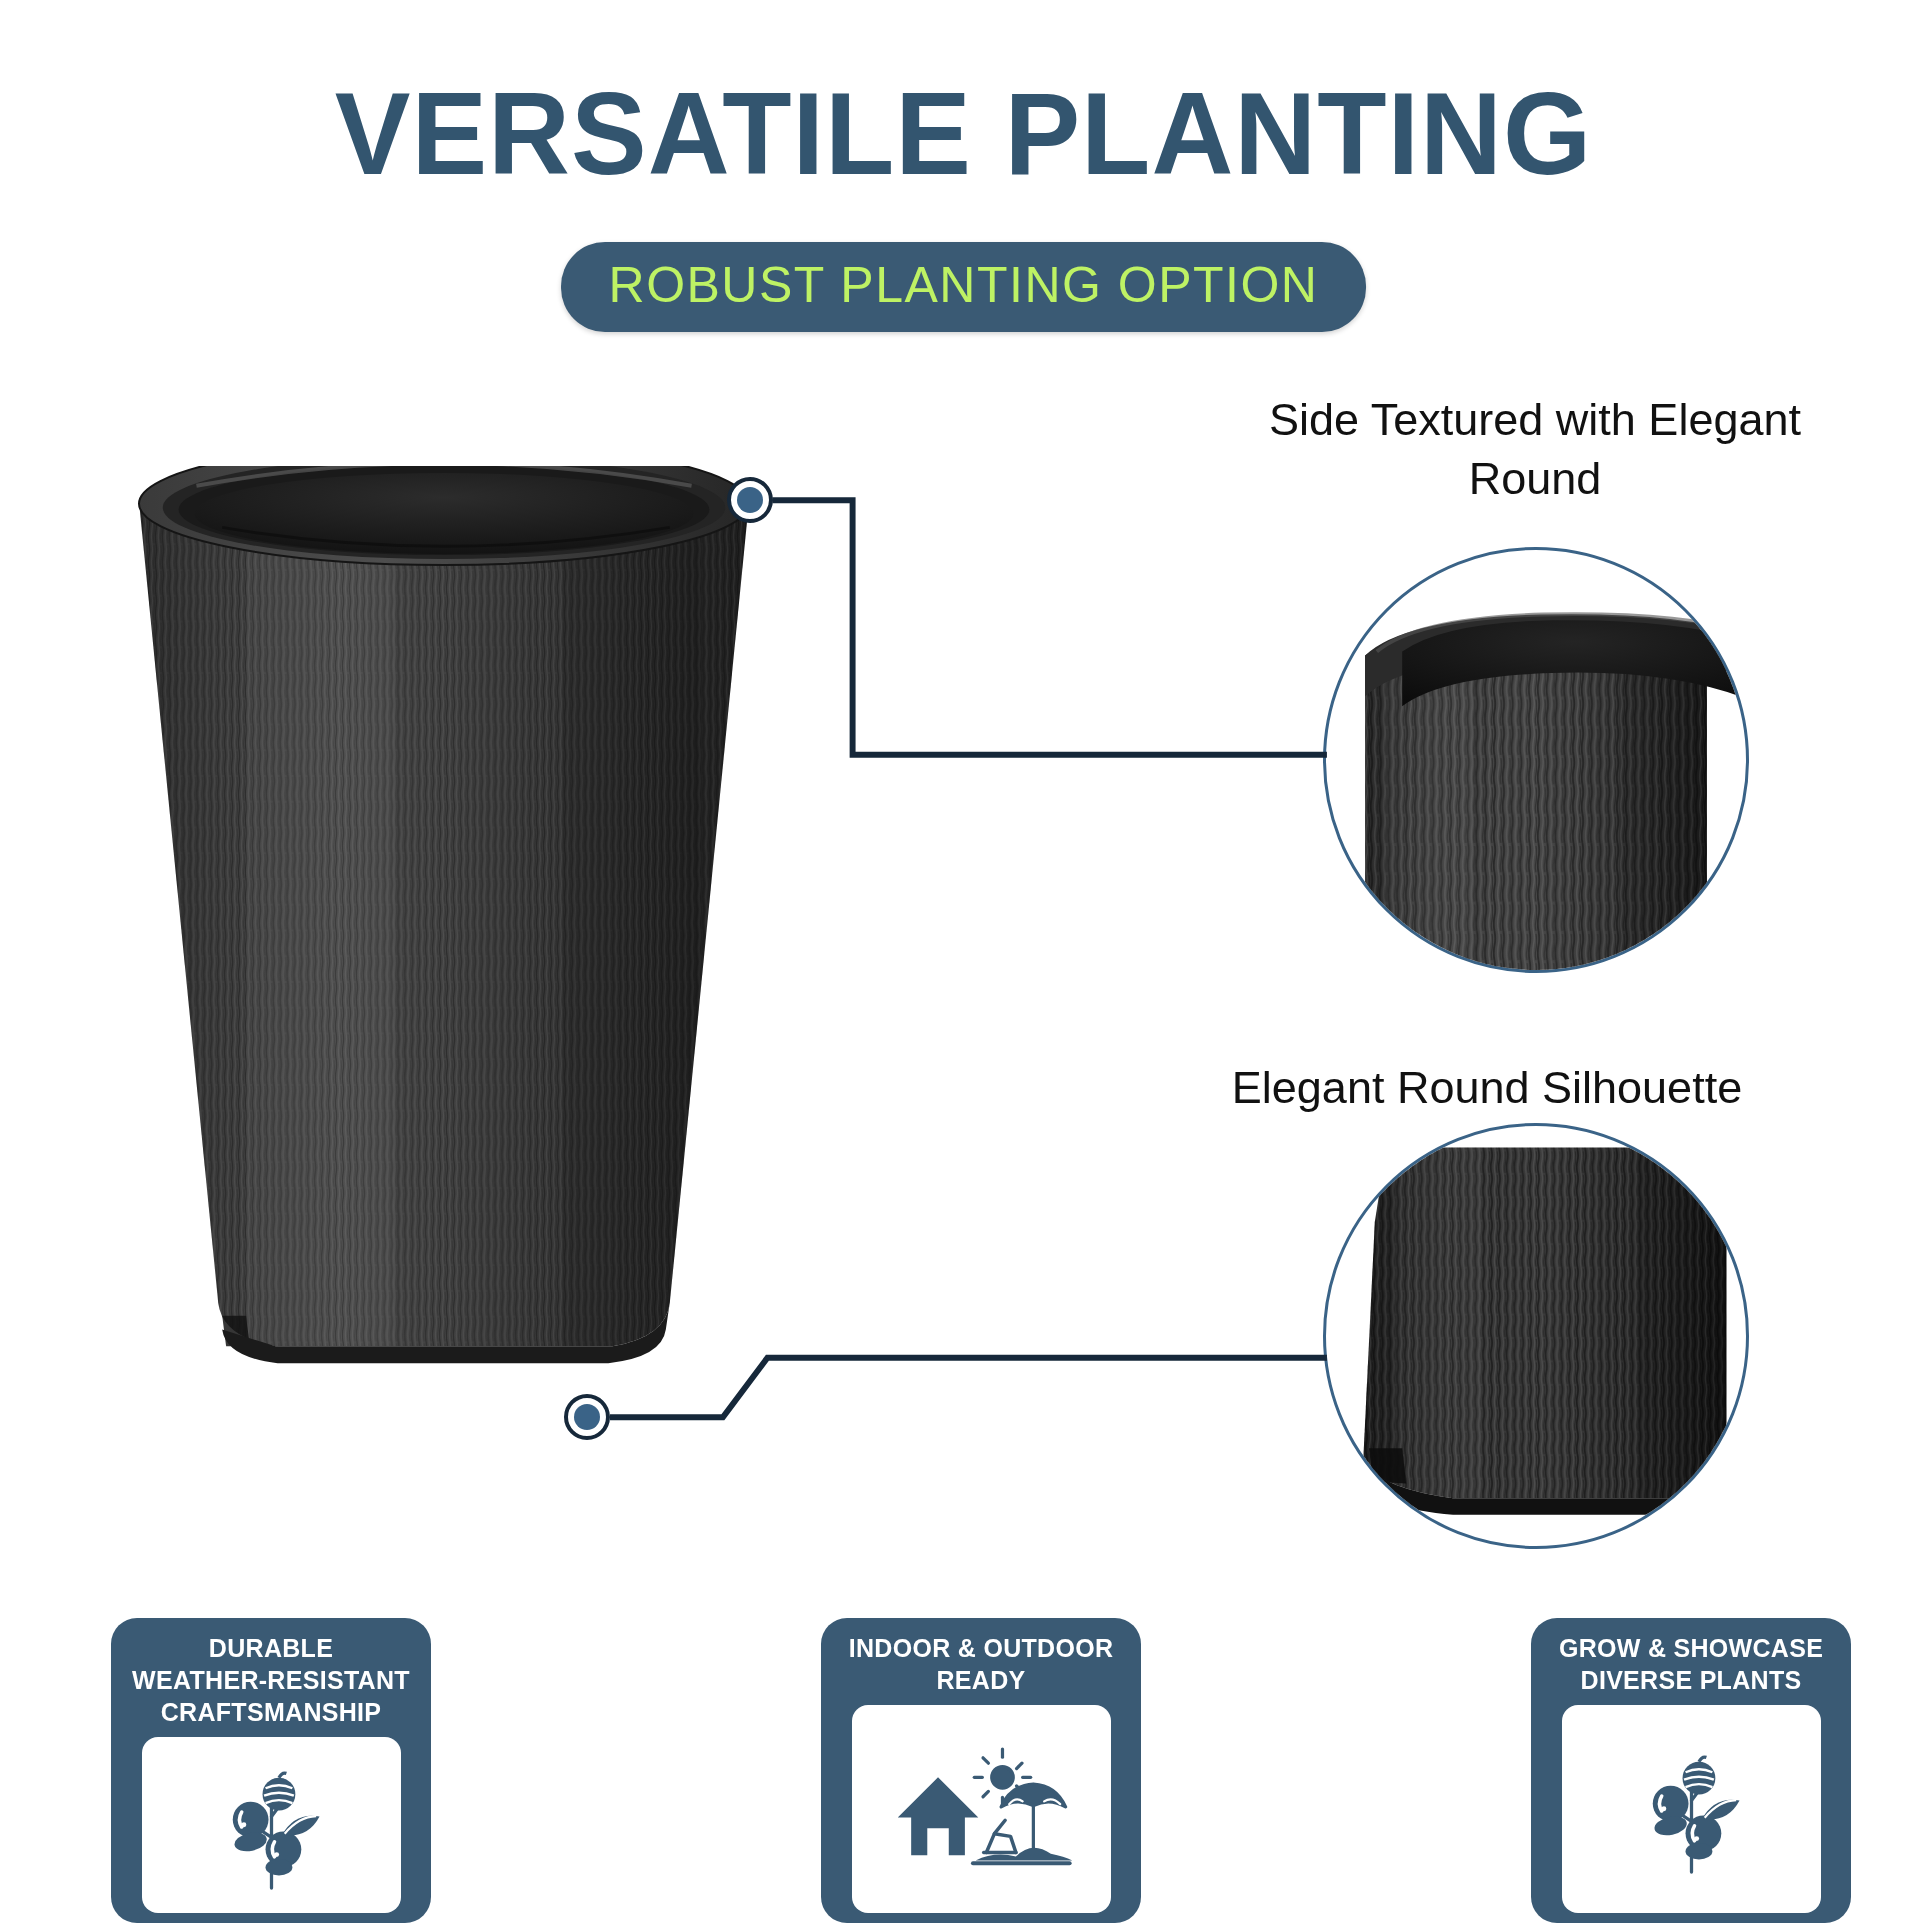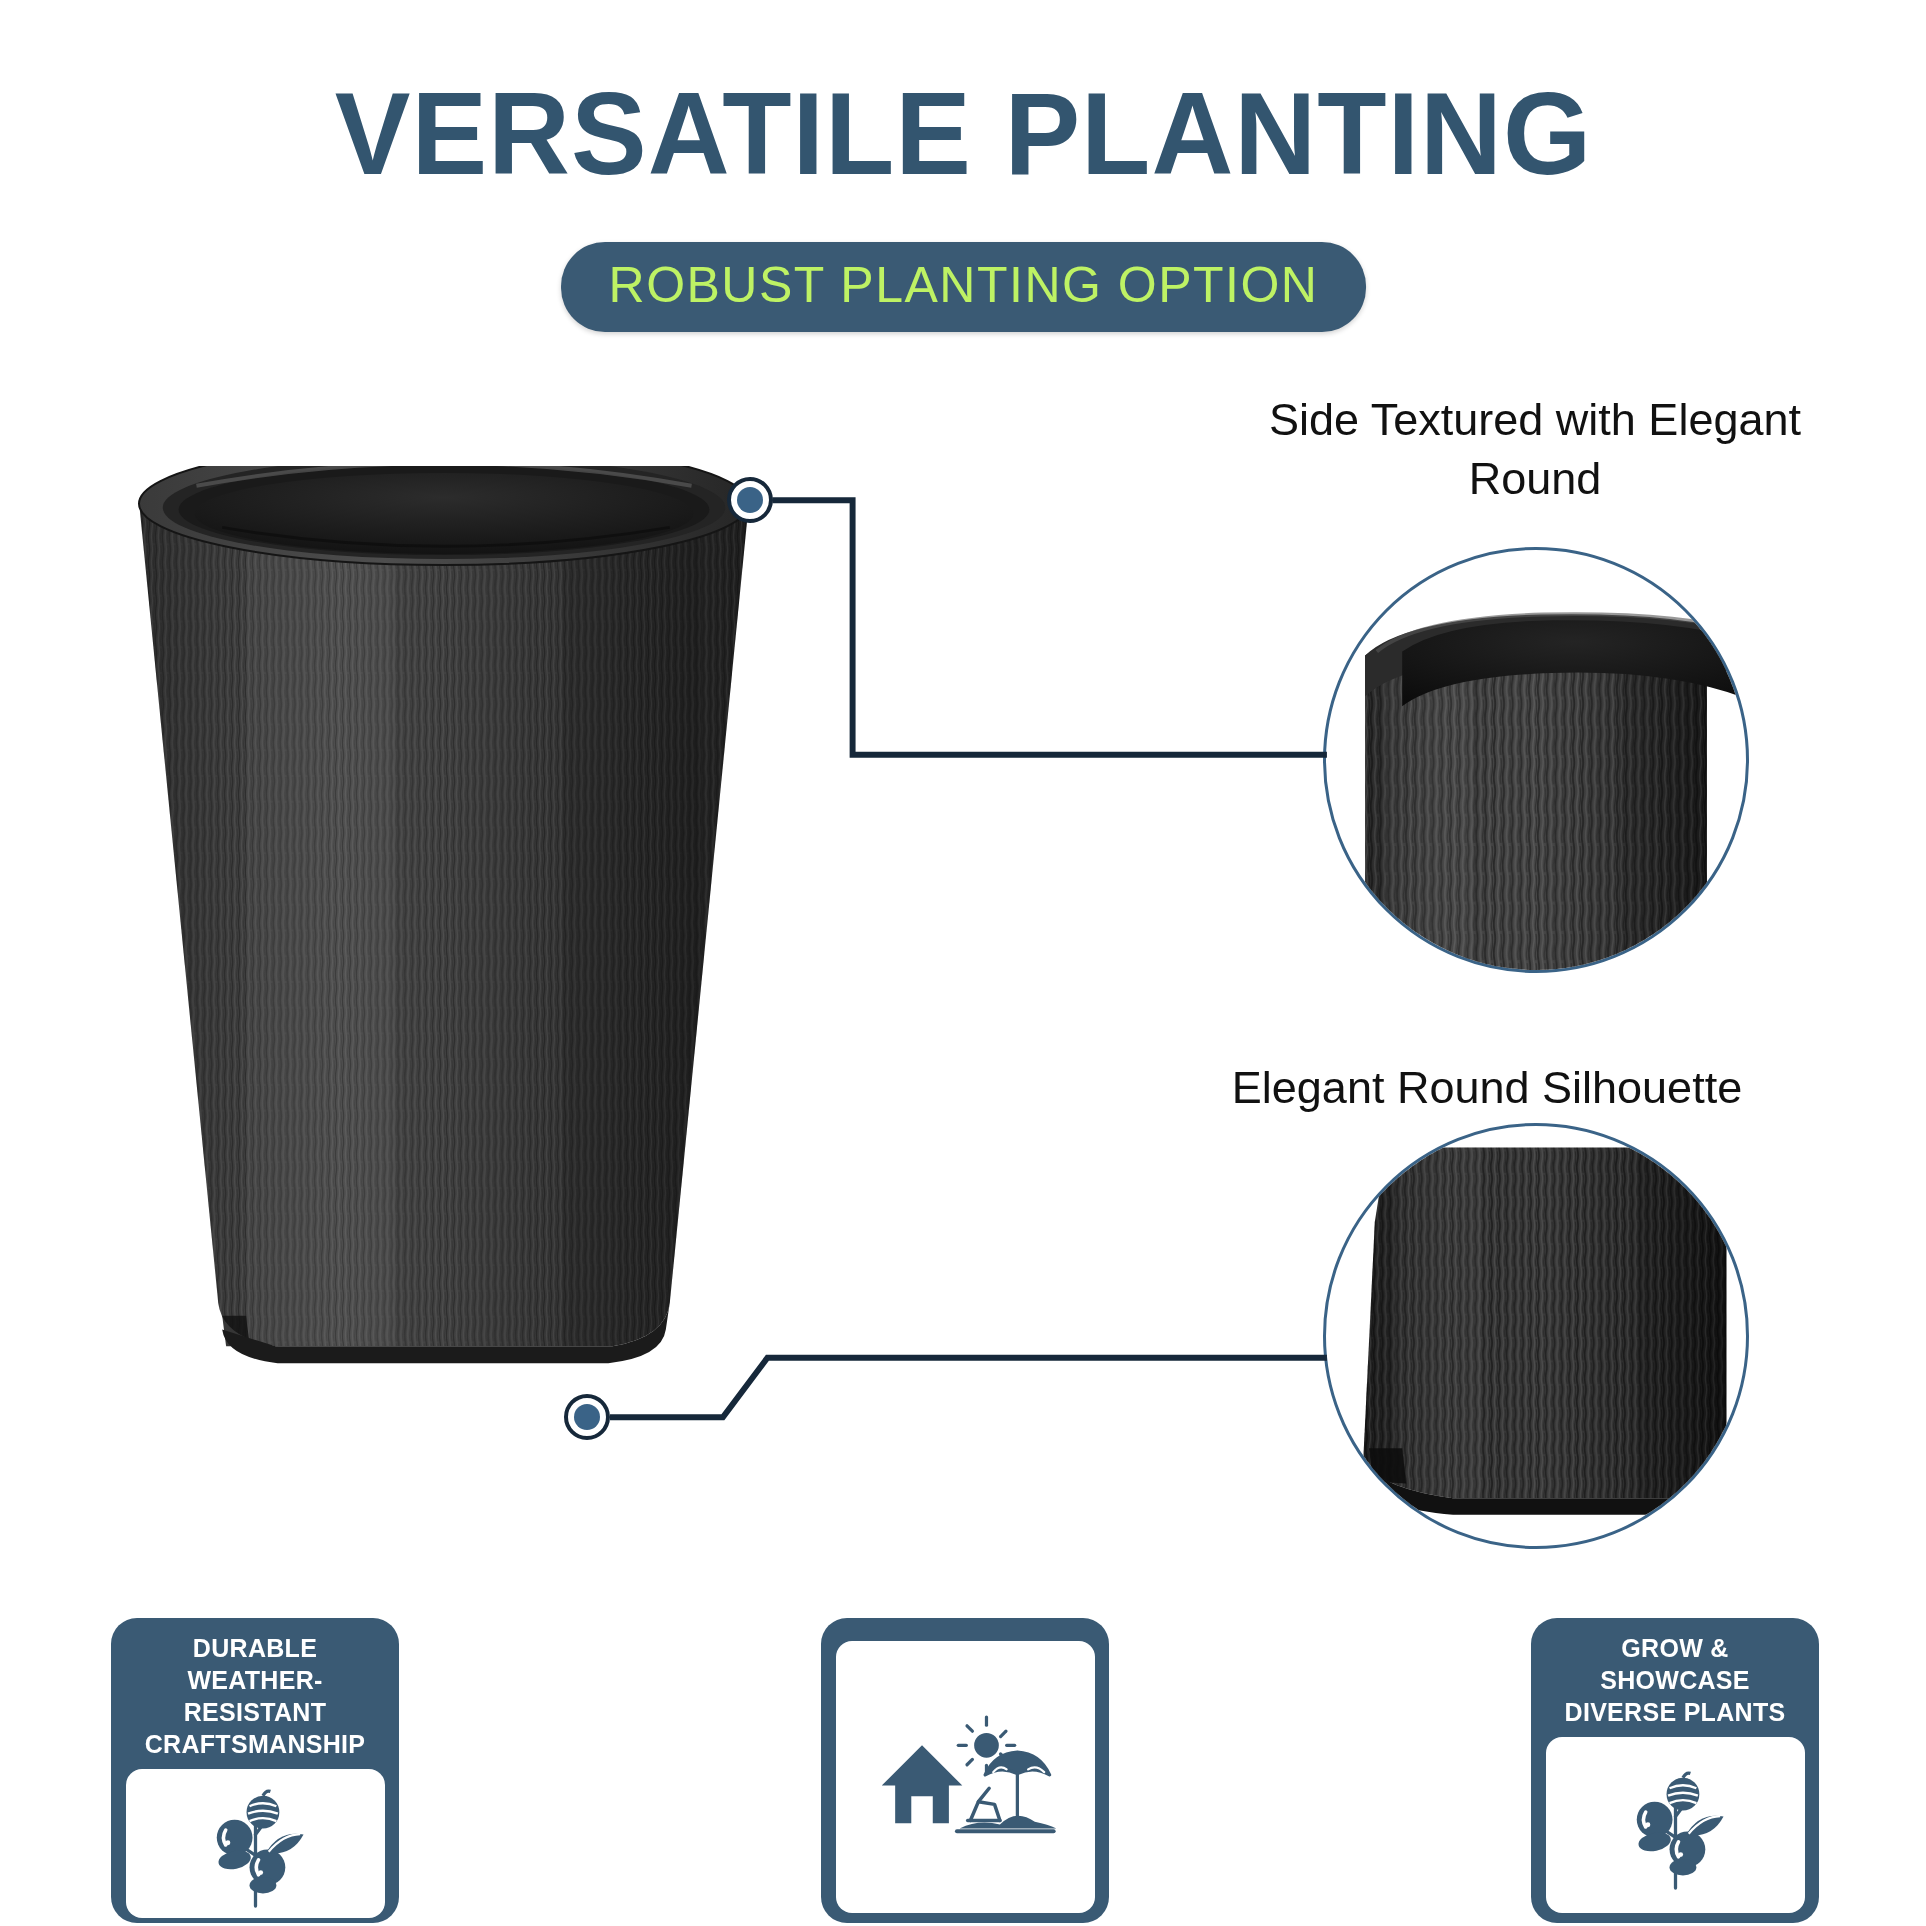--- a/index.html
+++ b/index.html
@@ -101,21 +101,21 @@
   #detail-1{left:1323px;top:531px;width:426px;height:426px;}
   #detail-2{left:1323px;top:1107px;width:426px;height:426px;}
   .detail svg{display:block;width:100%;height:100%;}
 
   
   .badges{
     position:absolute;left:0;right:0;top:1602px;height:327px;
   }
   .badge{
     position:absolute;
-    width:288px;height:305px;
+    width:320px;height:305px;
     background:#3a5a74;
     border-radius:26px;
     box-sizing:border-box;
     padding:14px 10px 10px;
     display:flex;
     flex-direction:column;
     align-items:center;
   }
   .badge-title{
     color:#ffffff;
@@ -333,20 +333,22 @@
             <path d="M56 51 q14 -11 28 -2 q-13 11 -28 2 Z" fill="#3a5a74"></path>
             <path d="M58 51 q13 -7 24 -3" stroke="#ffffff" stroke-width="1.5" fill="none"></path>
           </g>
 
           <ellipse cx="55" cy="78" rx="9" ry="5.5" fill="#3a5a74"></ellipse>
         </svg>
       </div>
     </div>
 
     <div class="badge" style="left:821px;">
+      <div class="badge-title">INDOOR &amp; OUTDOOR
+READY</div>
       <div class="badge-icon-card">
         <svg width="188" height="139" viewBox="0 0 140 100" xmlns="http://www.w3.org/2000/svg">
 
           <g fill="#3a5a74">
             <path d="M8 56 L38 26 L68 56 L58 56 L58 84 L46 84 L46 64 L30 64 L30 84 L18 84 L18 56 Z"></path>
           </g>
 
           <g stroke="#3a5a74" stroke-width="2.4" stroke-linecap="round" fill="none">
             <circle cx="86" cy="26" r="8" fill="#3a5a74" stroke="none"></circle>
             <circle cx="86" cy="26" r="8"></circle>

